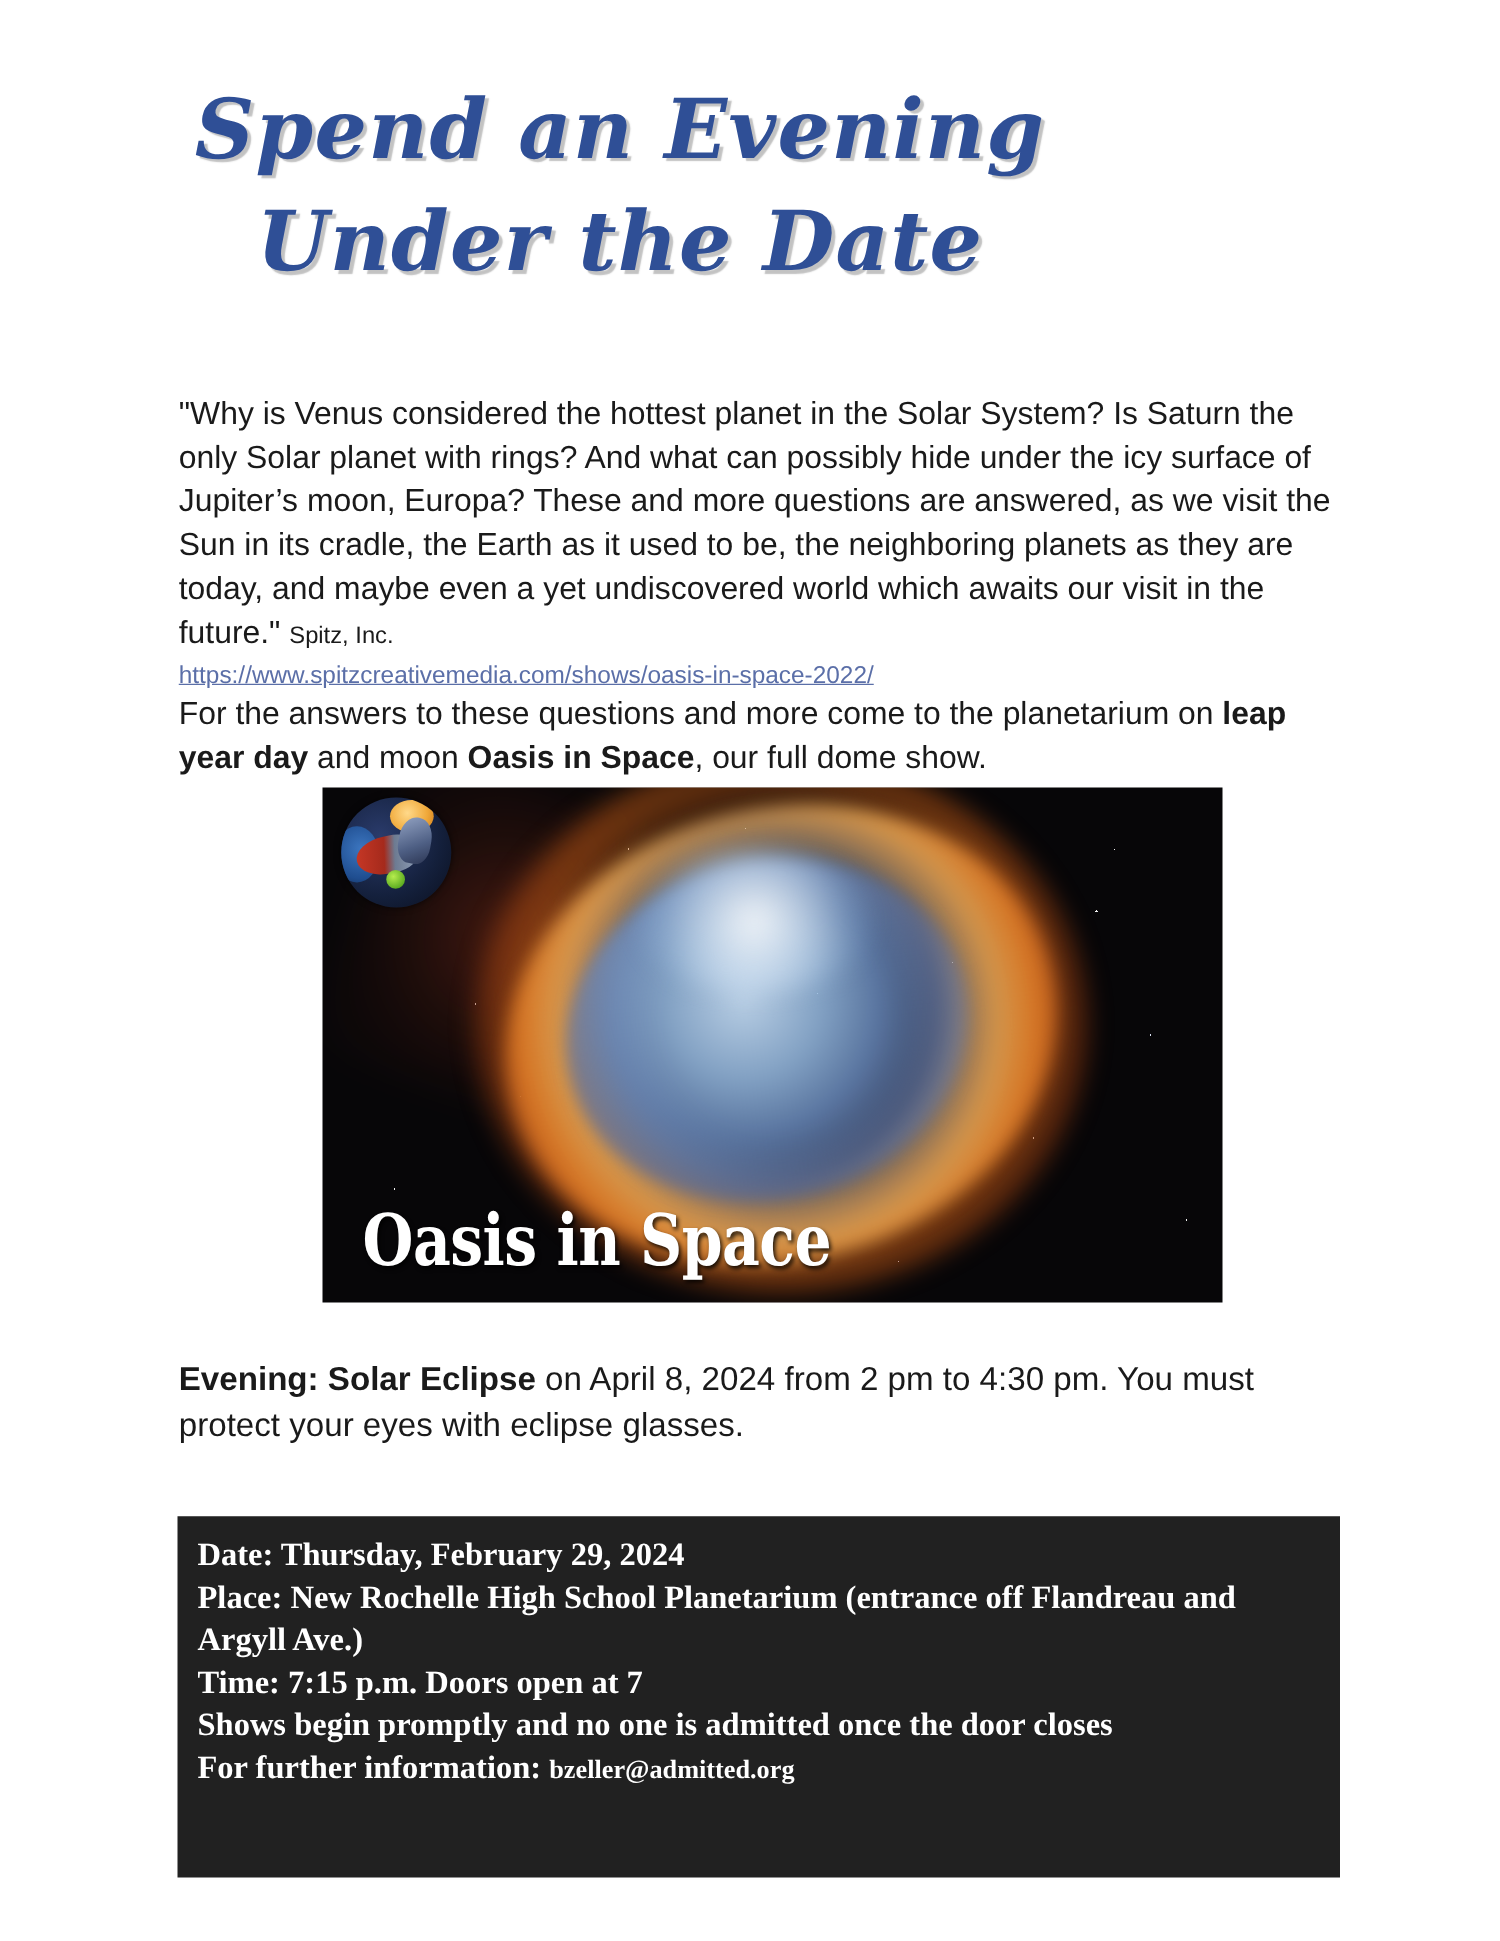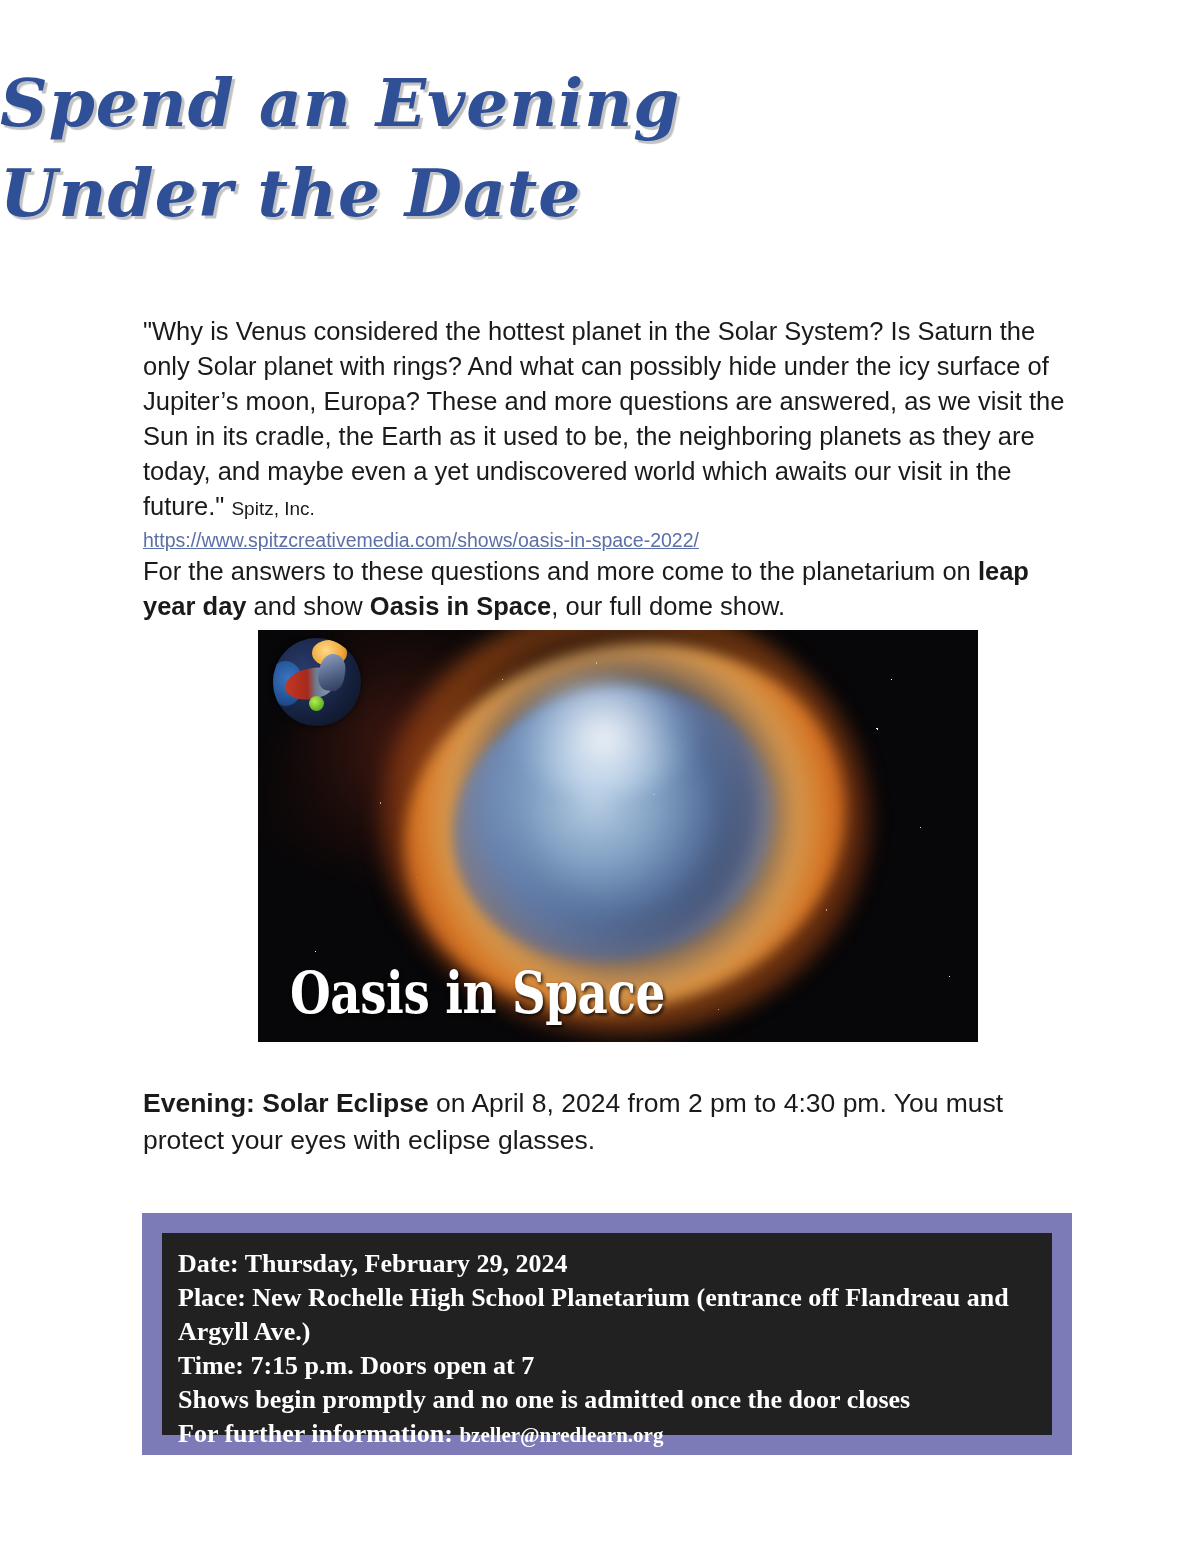--- a/index.html
+++ b/index.html
@@ -15,20 +15,21 @@
     color: #000000;
     overflow: hidden;
   }
 
   
   .title-block {
     position: absolute;
     left: 0;
     top: 58px;
     width: 992px;
+    text-align: center;
   }
   .title-line {
     font-family: "DejaVu Serif", serif;
     font-style: italic;
     font-weight: bold;
     font-size: 66px;
     line-height: 90px;
     color: #2f4f96;
     letter-spacing: 1px;
     text-shadow: 3px 3px 1px rgba(120,120,120,0.45);
@@ -257,23 +258,23 @@
     line-height: 37px;
     color: #1a1a1a;
   }
 
   
   .details-box {
     position: absolute;
     left: 142px;
     top: 1213px;
     width: 930px;
-    height: 242px;
+    height: 289px;
     background: #7d7ab8;
-    padding: 20px;
+    padding: 0;
     box-sizing: border-box;
   }
   .details-inner {
     width: 100%;
     height: 100%;
     background: #212121;
     box-sizing: border-box;
     padding: 14px 14px 0 16px;
   }
   .details-inner p {
@@ -293,21 +294,21 @@
 <body>
 
 <div class="title-block">
   <div class="title-line">Spend an Evening</div>
   <div class="title-line">Under the Date</div>
 </div>
 
 <div class="body-block">
   <p class="para"><span>"Why is Venus considered the hottest planet in the Solar System? Is Saturn the only Solar planet with rings? And what can possibly hide under the icy surface of Jupiter’s moon, Europa? These and more questions are answered, as we visit the Sun in its cradle, the Earth as it used to be, the neighboring planets as they are today, and maybe even a yet undiscovered world which awaits our visit in the future." </span><span class="small-credit">Spitz, Inc.</span></p>
   <p class="url-line">https://www.spitzcreativemedia.com/shows/oasis-in-space-2022/</p>
-  <p class="para2"><span>For the answers to these questions and more come to the planetarium on </span><span class="b">leap year day</span><span> and show </span><span class="b">Oasis in Space</span><span>, our full dome show.</span></p>
+  <p class="para2"><span>For the answers to these questions and more come to the planetarium on </span><span class="b">leap year day</span><span> and moon </span><span class="b">Oasis in Space</span><span>, our full dome show.</span></p>
 </div>
 
 <div class="show-image">
   <div class="nebula-stars"></div>
   <div class="nebula-dust"></div>
   <div class="nebula-halo"></div>
   <div class="nebula-ring"></div>
   <div class="nebula-inner"></div>
   <div class="nebula-core"></div>
 
@@ -325,15 +326,15 @@
 <div class="remember-block">
   <p><span class="b">Evening: Solar Eclipse</span><span> on April 8, 2024 from 2 pm to 4:30 pm.  You must protect your eyes with eclipse glasses.</span></p>
 </div>
 
 <div class="details-box">
   <div class="details-inner">
     <p>Date: Thursday, February 29, 2024</p>
     <p>Place: New Rochelle High School Planetarium (entrance off Flandreau and Argyll Ave.)</p>
     <p>Time: 7:15 p.m.  Doors open at 7</p>
     <p>Shows begin promptly and no one is admitted once the door closes</p>
-    <p><span>For further information: </span><span class="email">bzeller@nredlearn.org</span></p>
+    <p><span>For further information: </span><span class="email">bzeller@admitted.org</span></p>
   </div>
 </div>
 
 </body></html>

